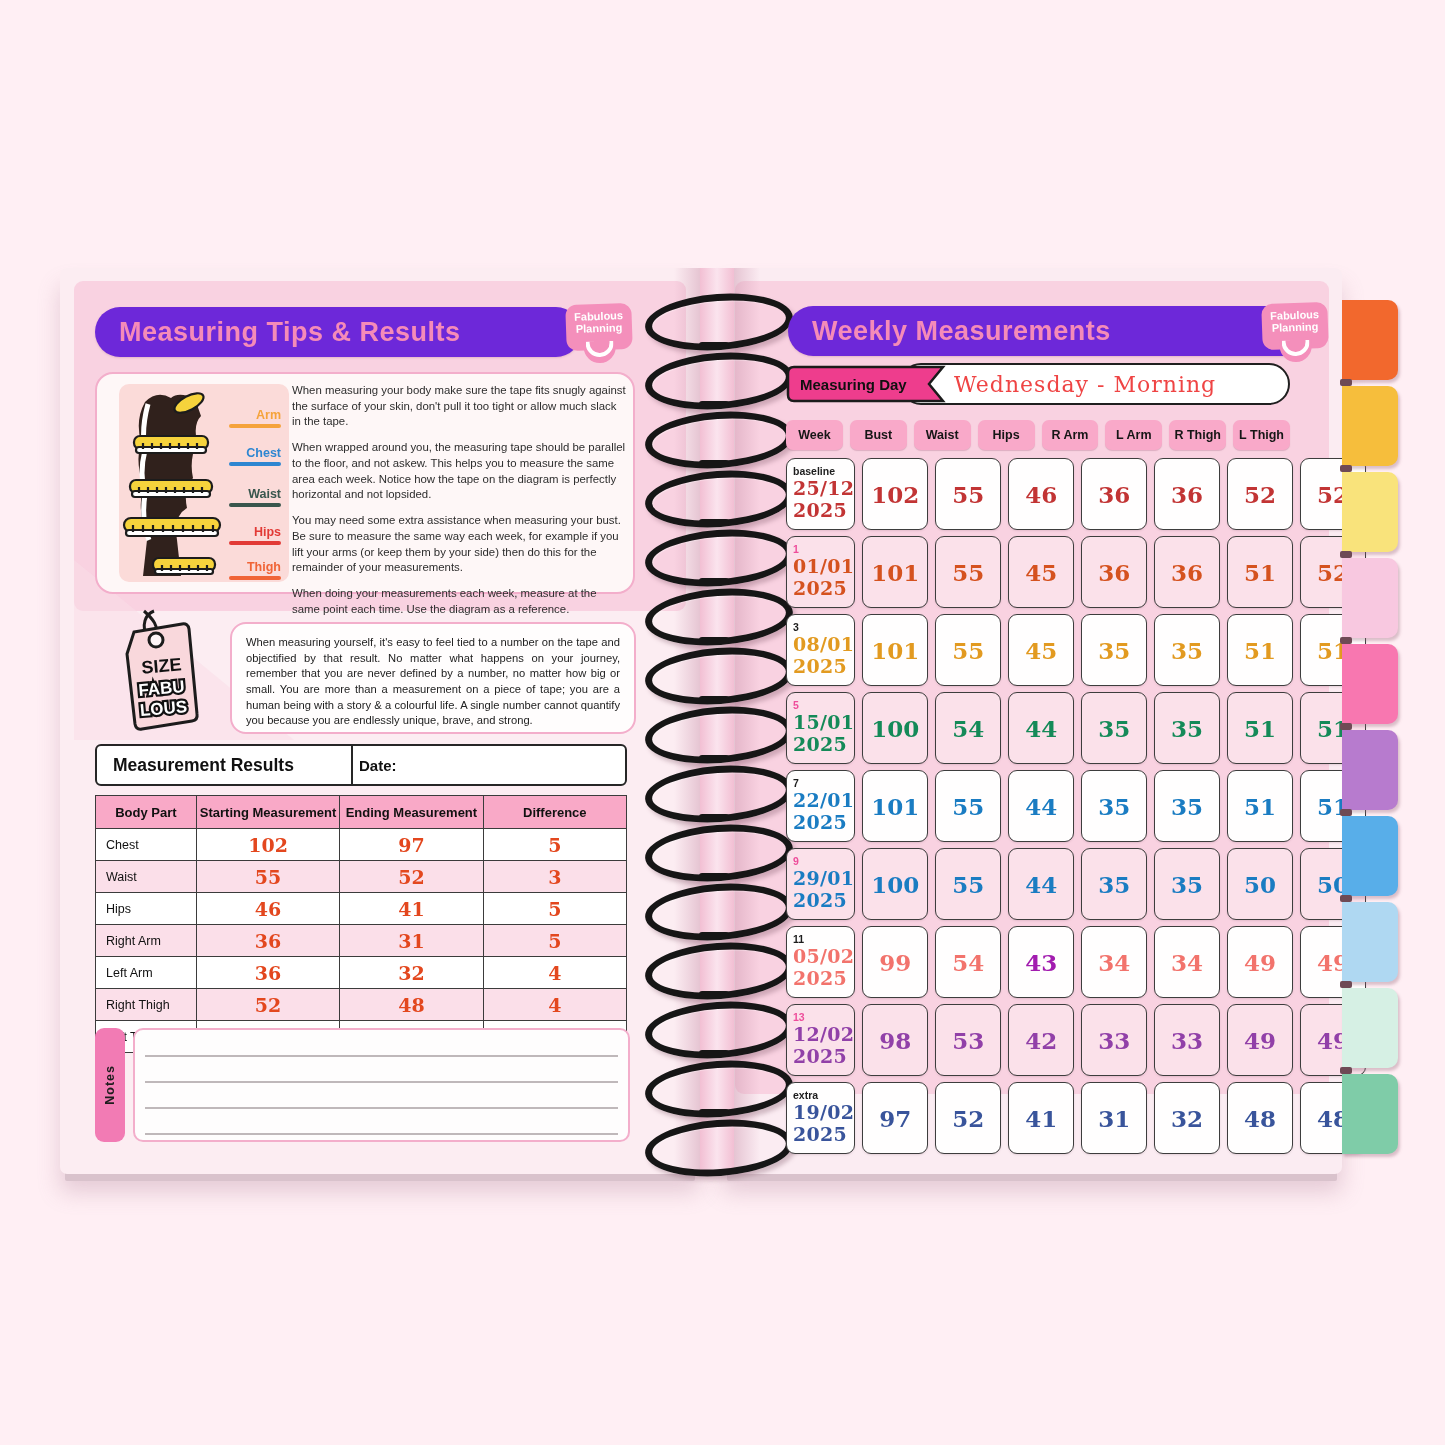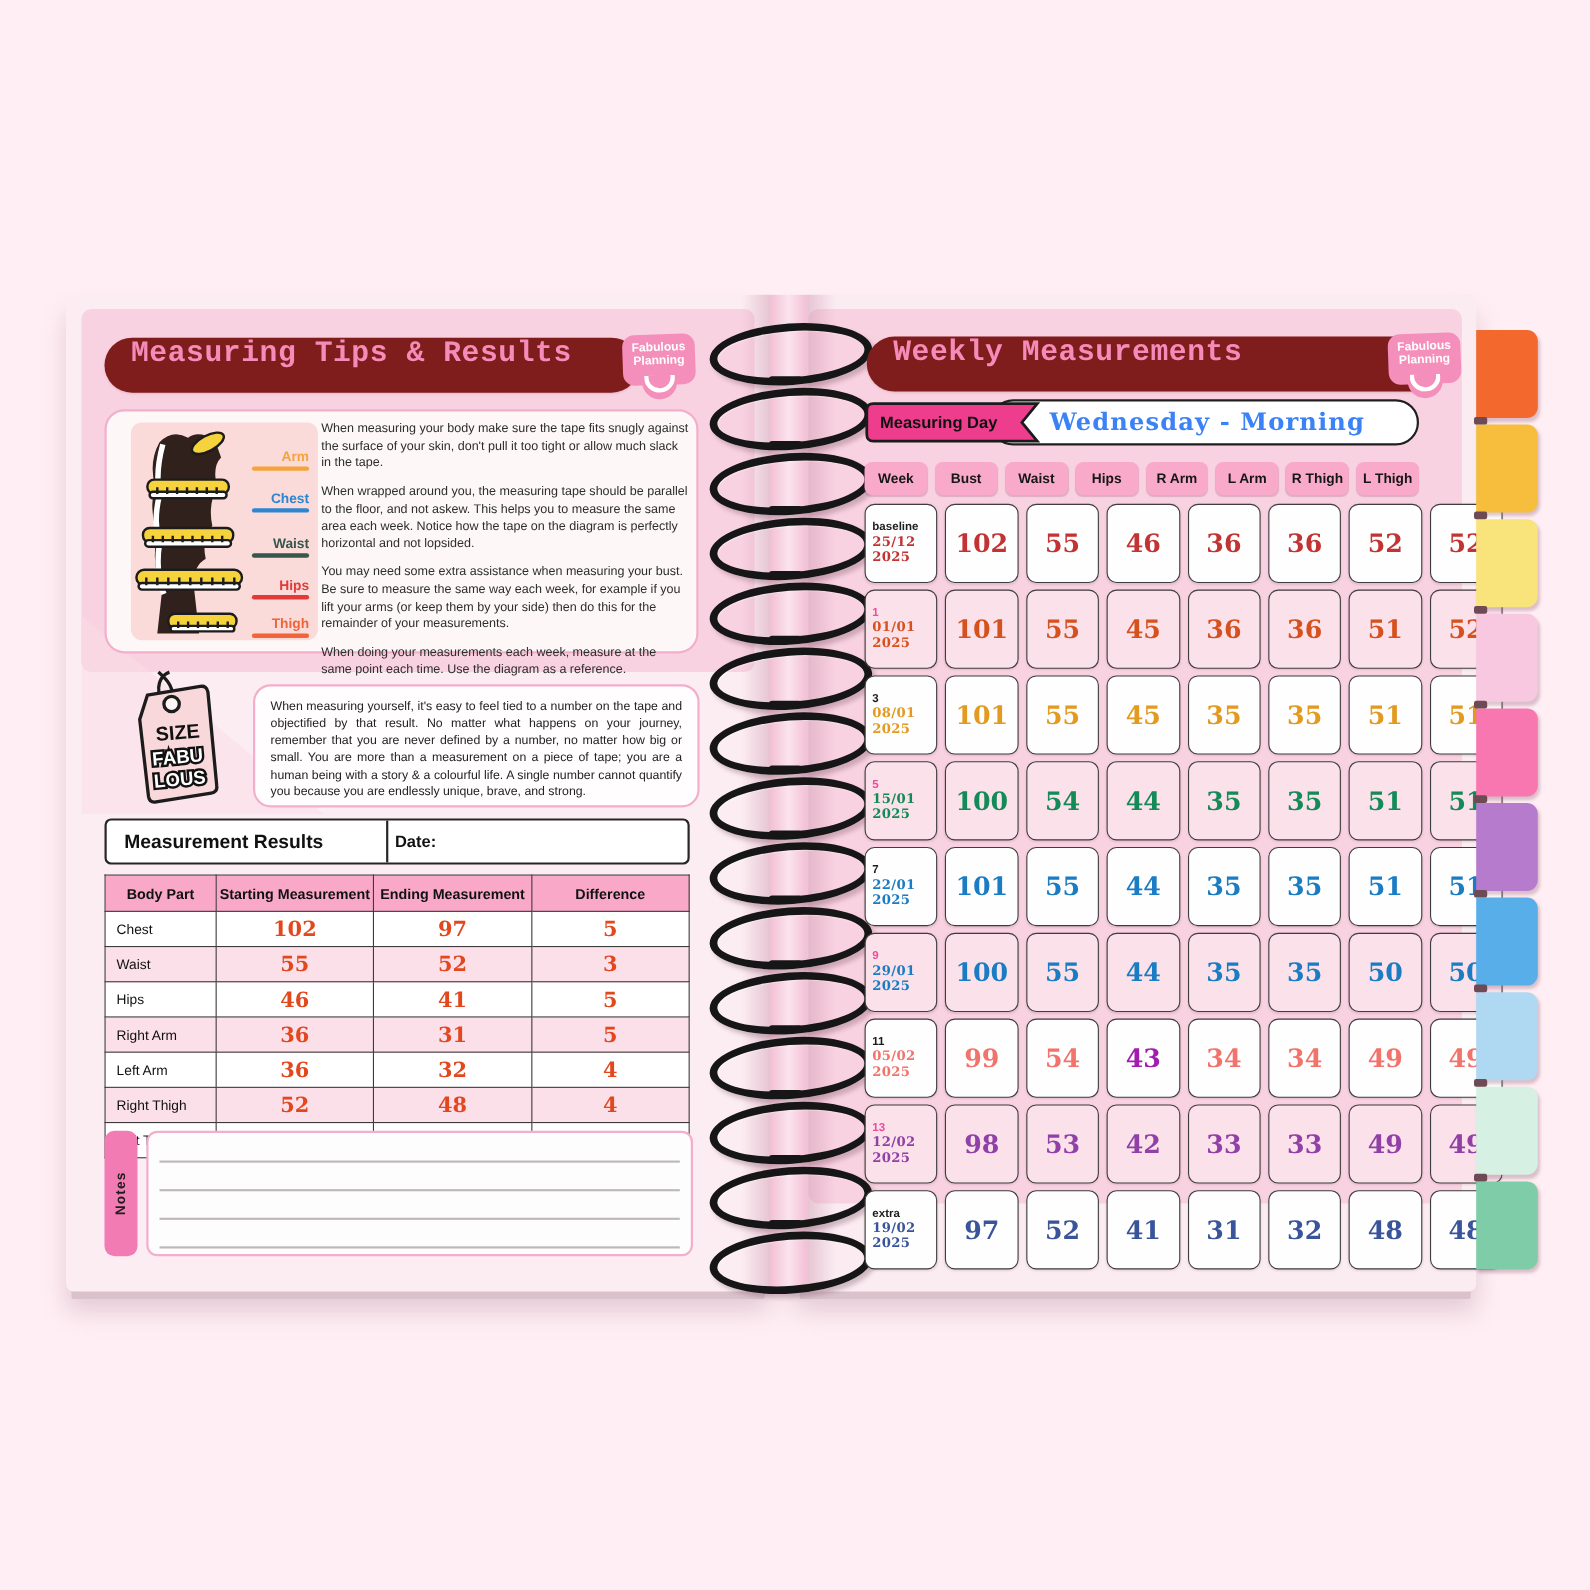--- a/index.html
+++ b/index.html
@@ -17,22 +17,22 @@
   .gutter{position:absolute;left:700px;top:268px;width:34px;height:906px;
           background:linear-gradient(90deg,#F2BFD3,#FBE4EE 50%,#F2BFD3);}
   .edge-shadow{position:absolute;top:268px;height:906px;width:26px;pointer-events:none;}
   .edge-left{left:674px;background:linear-gradient(90deg,rgba(255,255,255,0),rgba(203,148,172,.45));}
   .edge-right{left:734px;background:linear-gradient(90deg,rgba(203,148,172,.45),rgba(255,255,255,0));}
   
   .coil{position:absolute;left:645px;width:134px;height:42px;border:7px solid #161616;border-radius:50%;
         transform:rotate(-4deg);box-shadow:3px 4px 4px rgba(130,90,105,.35), inset 1px 1px 1px rgba(255,255,255,.35);}
   .coil-bar{position:absolute;left:699px;width:30px;height:7px;background:#161616;border-radius:3px;}
   
-  .title-box{position:absolute;height:50px;background:#7f1d1d;border-radius:25px;display:flex;align-items:flex-start;
-             padding-left:24px;box-shadow:0 1px 2px rgba(190,130,155,.35);font-family:Liberation Mono, monospace;}
+  .title-box{position:absolute;height:50px;background:#6d28d9;border-radius:25px;display:flex;align-items:center;
+             padding-left:24px;box-shadow:0 1px 2px rgba(190,130,155,.35);}
   .title-box span{color:#F58BB8;font-size:27px;font-weight:bold;letter-spacing:.5px;}
   .logo{position:absolute;width:66px;height:46px;background:#F48FBB;border-radius:11px;color:#fff;
         font-weight:bold;font-size:11px;line-height:1.05;text-align:center;padding-top:7px;box-sizing:border-box;transform:rotate(-2deg);}
   .logo::after{content:'';position:absolute;left:50%;bottom:-13px;transform:translateX(-50%);
         width:32px;height:24px;background:#F48FBB;border-radius:0 0 18px 18px;}
   .logo .smile{position:absolute;left:50%;bottom:-7px;transform:translateX(-50%);width:20px;height:12px;
         border:4px solid #fff;border-top:none;border-radius:0 0 14px 14px;z-index:2;}
   
   .tips-box{position:absolute;left:95px;top:372px;width:540px;height:222px;background:#FEF7F7;
             border:2.5px solid #F3AECB;border-radius:18px;box-sizing:border-box;}
@@ -62,35 +62,35 @@
   
   .notes-tab{position:absolute;left:95px;top:1028px;width:30px;height:114px;background:#F27BB4;border-radius:9px;
              display:flex;align-items:center;justify-content:center;}
   .notes-tab span{writing-mode:vertical-rl;transform:rotate(180deg);font-size:12.5px;font-weight:bold;color:#1d1d1d;letter-spacing:1px;}
   .notes-box{position:absolute;left:133px;top:1028px;width:497px;height:114px;background:#FEFDFD;border:2.5px solid #F3AECB;
              border-radius:10px;box-sizing:border-box;}
   .note-line{position:absolute;left:10px;right:10px;height:1.5px;background:#BFB8BA;}
   
   .day-box{position:absolute;left:900px;top:363px;width:390px;height:42px;background:#fff;border:2.5px solid #1f1f1f;
            border-radius:21px;box-sizing:border-box;display:flex;align-items:center;padding-left:52px;z-index:1;}
-  .day-box span{font-family:"DejaVu Serif",serif;font-weight:bold;font-size:22px;color:#3b82f6;letter-spacing:1px;}
+  .day-box span{font-family:"DejaVu Serif",serif;font-weight:normal;font-size:22px;color:#ef4444;letter-spacing:1px;}
   .flag{position:absolute;left:786px;top:365px;width:160px;height:38px;z-index:2;}
   .flag .txt{position:absolute;left:14px;top:0;height:38px;display:flex;align-items:center;font-size:15px;font-weight:bold;color:#101010;}
   .chips{position:absolute;left:786px;top:420px;width:504px;display:grid;grid-template-columns:repeat(8,1fr);gap:7px;}
   .chip{height:30px;background:#F9A9C9;border-radius:7px;display:flex;align-items:center;justify-content:center;
         font-size:12.5px;font-weight:bold;color:#161616;box-shadow:0 1px 1px rgba(160,90,120,.3);}
   .wrows{position:absolute;left:786px;top:458px;width:580px;}
   .wrow{display:grid;grid-template-columns:repeat(8,1fr);gap:7px;margin-bottom:6px;}
   .wcell{height:72px;background:#FFFEFE;border:1.7px solid #3d3d3d;border-radius:9px;box-sizing:border-box;
          display:flex;align-items:center;justify-content:center;box-shadow:0 1px 2px rgba(100,60,80,.15);}
   .wcell.shaded{background:#FBE1EA;}
   .wcell .num{font-family:"DejaVu Serif",serif;font-weight:bold;font-size:23px;}
   .wcell.wk{flex-direction:column;align-items:flex-start;justify-content:center;padding-left:6px;}
   .wk .wnum{font-size:10.5px;font-weight:bold;line-height:1.1;}
-  .wk .wdate{font-family:"DejaVu Serif",serif;font-weight:bold;font-size:12px;line-height:1.15;letter-spacing:.3px;}
+  .wk .wdate{font-family:"DejaVu Serif",serif;font-weight:bold;font-size:19px;line-height:1.15;letter-spacing:.3px;}
   
   .tabs{position:absolute;left:1340px;top:0;width:60px;height:1445px;}
   .tab{position:absolute;left:2px;width:56px;height:80px;border-radius:0 10px 10px 0;
        box-shadow:2px 3px 3px rgba(150,100,120,.35);}
   .tab-joint{position:absolute;left:0px;width:12px;height:7px;background:#6E4A55;border-radius:2px;}
 </style>
 </head>
 <body>
 
 <div class="canvas">

